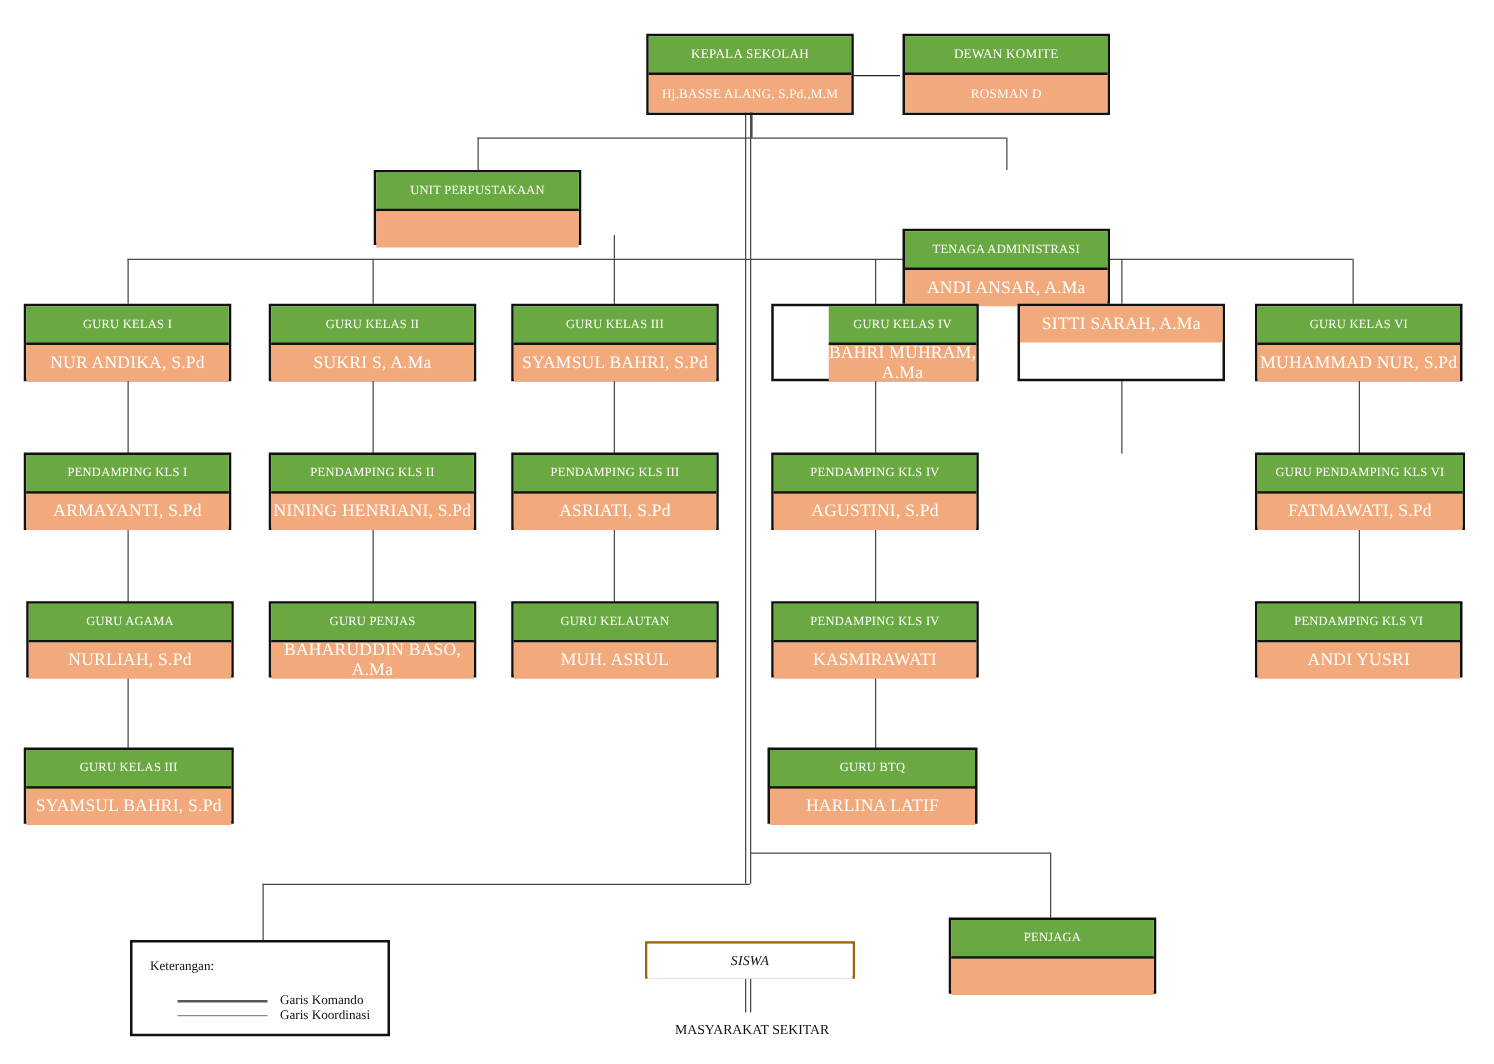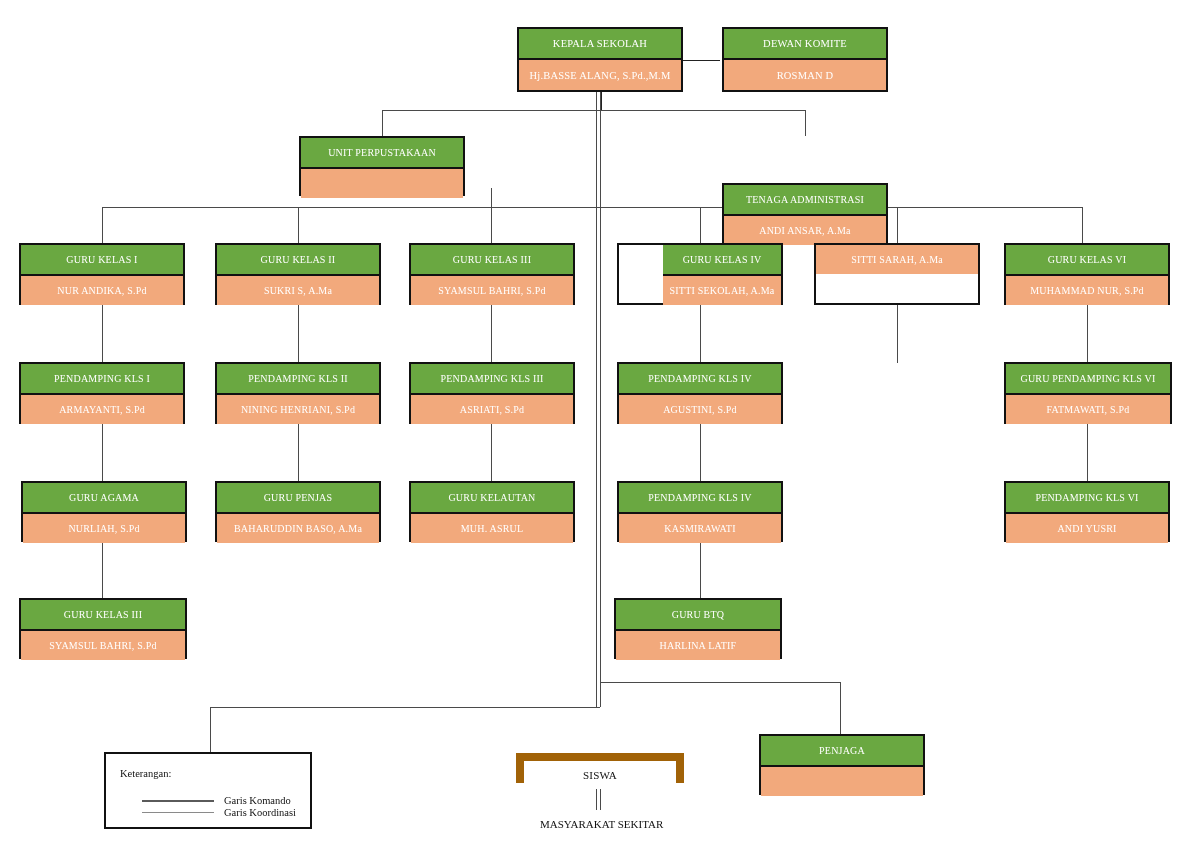--- a/index.html
+++ b/index.html
@@ -14,28 +14,28 @@
     display:flex;align-items:center;justify-content:center;
     text-align:right;letter-spacing:.2px;
     border-bottom:2px solid #111111;
   }
   .node .nm{
     box-sizing:border-box;width:100%;
     background:#F2A97C;color:#ffffff;
     display:flex;align-items:center;justify-content:center;
     text-align:center;letter-spacing:.2px;
   }
-  .node.plain{border:8px solid #a16207;background:#737373;}
+  .node.plain{border:2px solid #a16207;background:#737373;font-style:italic;}
   .node.plain .hdr{background:#ffffff;color:#111111;border-bottom:none;}
 
   
   .s-top .hdr{height:31px;font-size:10.5px;}
   .s-top .nm{height:30px;font-size:10.5px;}
   .s-std .hdr{height:31px;font-size:10px;}
-  .s-std .nm{height:29px;font-size:10px;}
+  .s-std .nm{height:29px;font-size:14px;}
   .s-plain .hdr{height:28px;font-size:11px;}
 
   
   .ln{position:absolute;background:#4a4a4a;}
   .ln.v{width:1px;}
   .ln.h{height:1px;}
   .ln.dk{background:#222222;}
   
   .dbl{position:absolute;width:5px;}
   .dbl::before,.dbl::after{content:"";position:absolute;top:0;bottom:0;width:1px;background:#4a4a4a;}
@@ -130,21 +130,21 @@
   <div class="node s-std" style="left:215px;top:243px;width:166px;height:62px;">
     <div class="hdr">GURU KELAS II</div>
     <div class="nm">SUKRI S, A.Ma</div>
   </div>
   <div class="node s-std" style="left:409px;top:243px;width:166px;height:62px;">
     <div class="hdr">GURU KELAS III</div>
     <div class="nm">SYAMSUL BAHRI, S.Pd</div>
   </div>
   <div class="node s-std" style="left:617px;top:243px;width:166px;height:62px;padding-left:44px;">
     <div class="hdr">GURU KELAS IV</div>
-    <div class="nm">SITTI SEKOLAH, A.Ma</div>
+    <div class="nm">BAHRI MUHRAM, A.Ma</div>
   </div>
   <div class="node s-std" style="left:814px;top:243px;width:166px;height:62px;">
     <div class="nm">SITTI SARAH, A.Ma</div>
   </div>
   <div class="node s-std" style="left:1004px;top:243px;width:166px;height:62px;">
     <div class="hdr">GURU KELAS VI</div>
     <div class="nm">MUHAMMAD NUR, S.Pd</div>
   </div>
 
   <div class="node s-std" style="left:19px;top:362px;width:166px;height:62px;">

